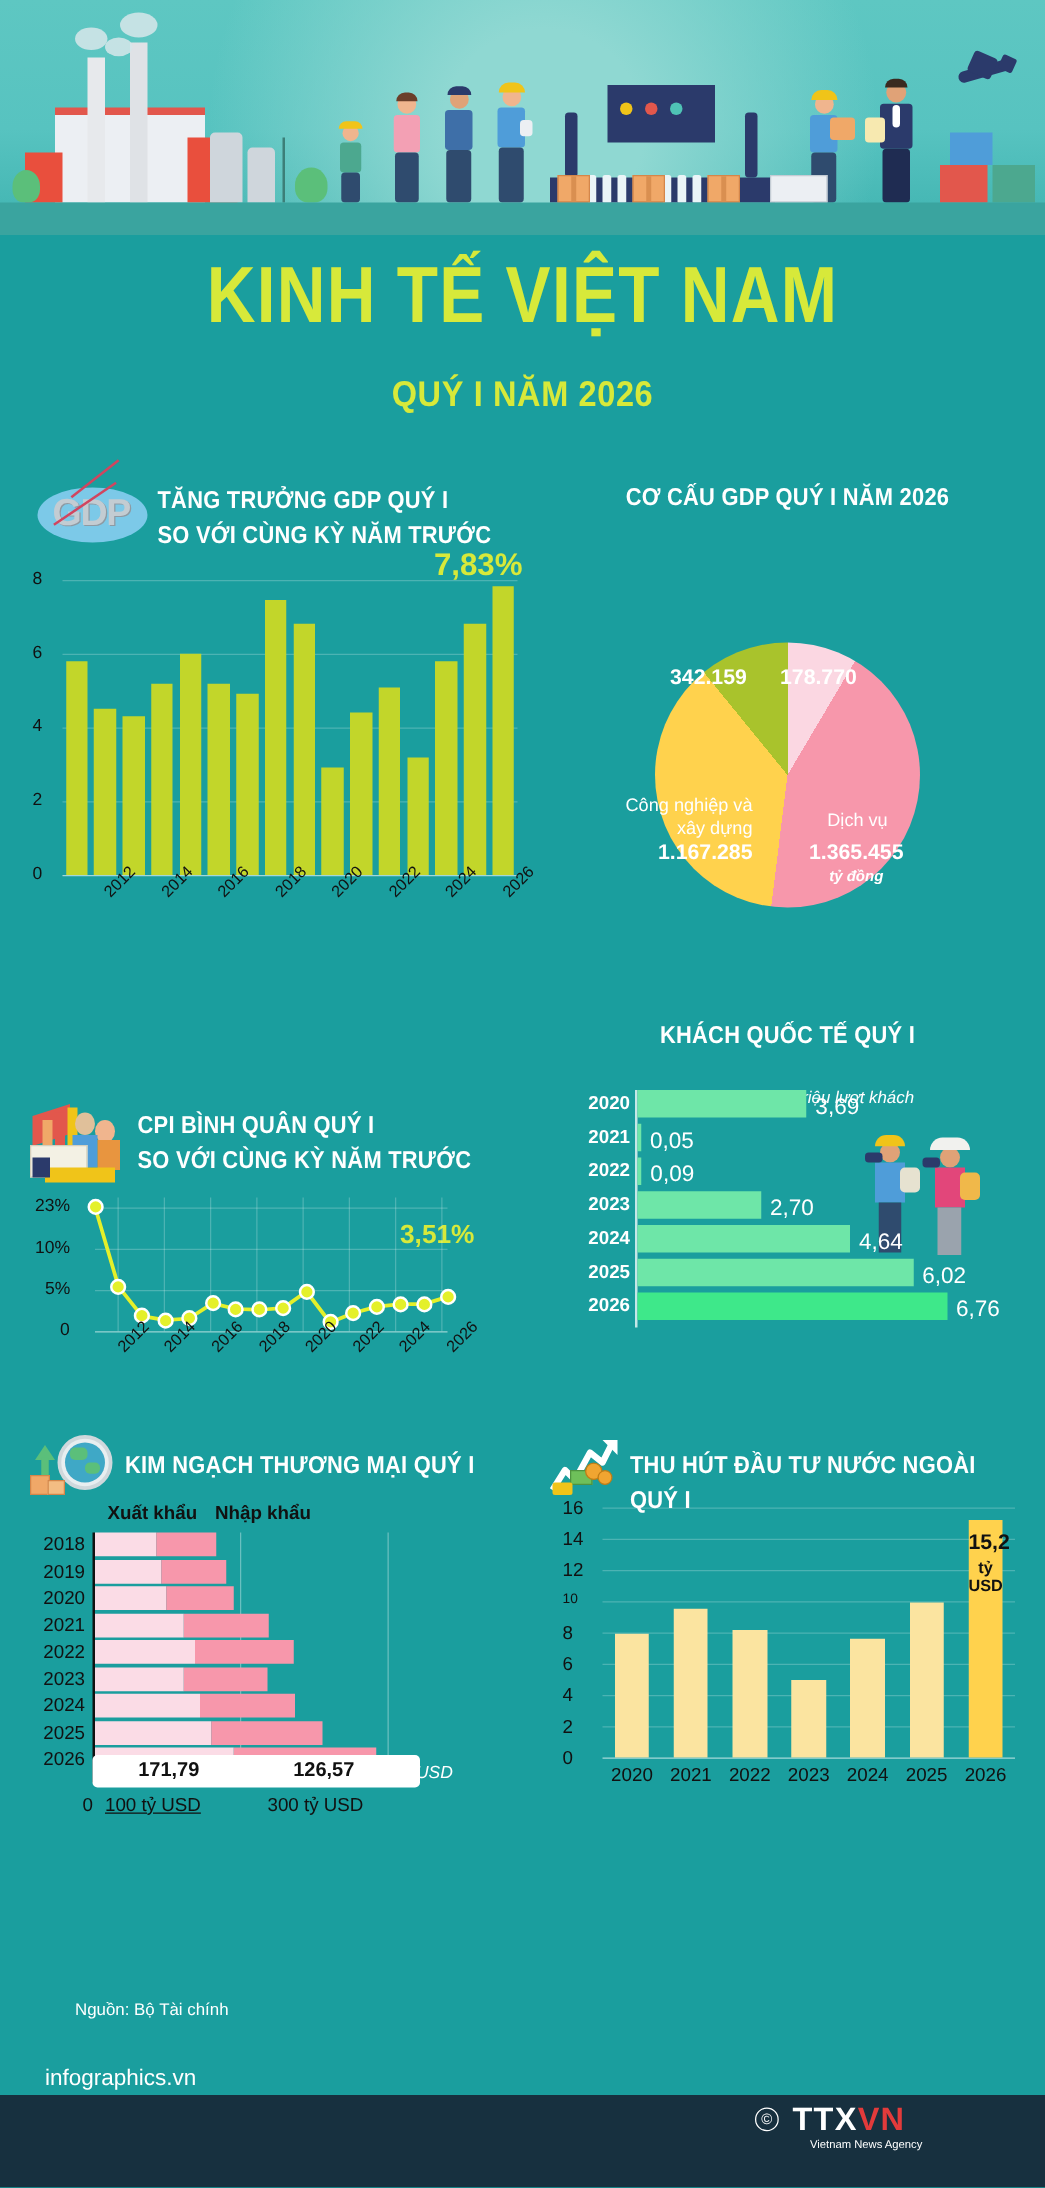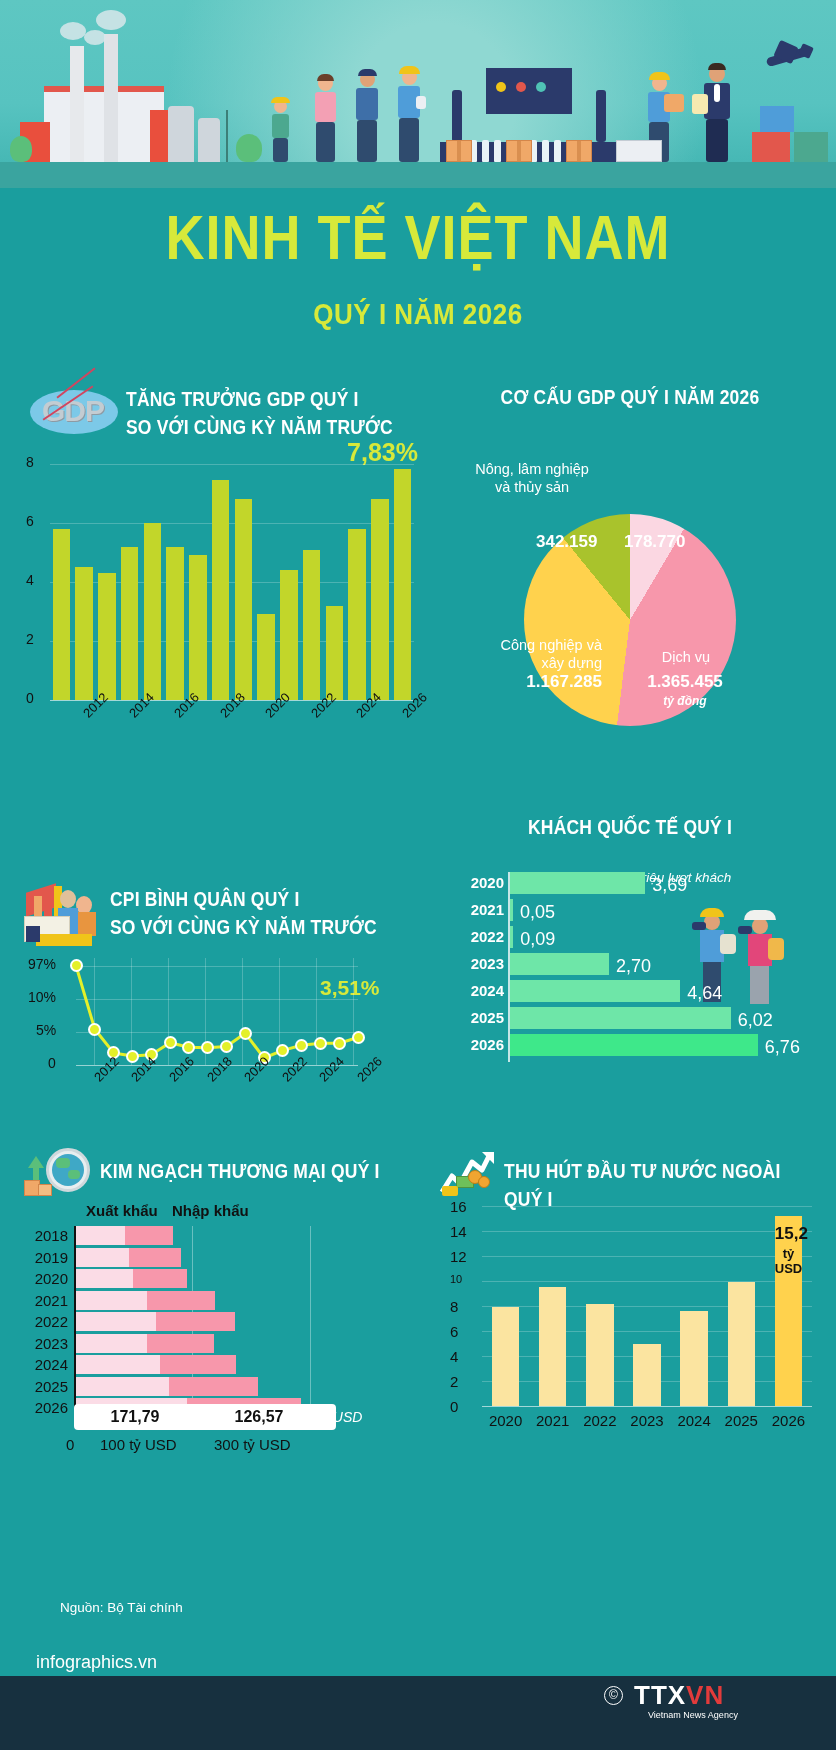--- a/index.html
+++ b/index.html
@@ -240,24 +240,20 @@
         <div class="yrot" style="left: 212.125px; top: 4px;">2020</div>
         <div class="yrot" style="left: 257.625px; top: 4px;">2022</div>
         <div class="yrot" style="left: 303.125px; top: 4px;">2024</div>
         <div class="yrot" style="left: 348.625px; top: 4px;">2026</div>
       </div>
   </div>
 
   <div style="position:absolute;left:430px;top:372px;width:400px;height:400px;">
     <div class="sec-title center" style="position:absolute;left:0;top:12px;width:400px;">CƠ CẤU GDP QUÝ I NĂM 2026</div>
 
-    <div class="pie-lbl" style="left:18px;top:88px;width:168px;">
-      <span>Nông, lâm nghiệp</span><br>
-      <span>và thủy sản</span>
-    </div>
 
     <div id="pie-chart" style="position: absolute; left: 94px; top: 142px; width: 212px; height: 212px; border-radius: 50%; background: conic-gradient(rgb(251, 215, 226) 0deg, rgb(251, 215, 226) 30.63deg, rgb(247, 151, 171) 30.63deg, rgb(247, 151, 171) 187.07deg, rgb(255, 210, 77) 187.07deg, rgb(255, 210, 77) 320.8deg, rgb(169, 195, 44) 320.8deg, rgb(169, 195, 44) 360deg);"></div>
 
     <div class="pie-val" style="left:106px;top:160px;color:#fff;">342.159</div>
     <div class="pie-val" style="left:194px;top:160px;color:#fff;">178.770</div>
     <div class="pie-lbl" style="left:36px;top:264px;width:136px;text-align:right;">
       <span>Công nghiệp và</span><br>
       <span>xây dựng</span>
     </div>
     <div class="pie-val" style="left:38px;top:300px;width:134px;text-align:right;color:#fff;">1.167.285</div>
@@ -319,21 +315,21 @@
           <div class="cpi-dot" style="left: 181.5px; top: 93.494px;"></div>
           <div class="cpi-dot" style="left: 200.3px; top: 85.8512px;"></div>
           <div class="cpi-dot" style="left: 219.1px; top: 80.756px;"></div>
           <div class="cpi-dot" style="left: 237.9px; top: 78.8452px;"></div>
           <div class="cpi-dot" style="left: 256.7px; top: 78.8452px;"></div>
           <div class="cpi-dot" style="left: 275.5px; top: 73.0494px;"></div>
         </div>
     </div>
 
     <div>
-      <div class="axis-lbl" style="position:absolute;left:14px;top:76px;">97%</div>
+      <div class="axis-lbl" style="position:absolute;left:14px;top:76px;">23%</div>
       <div class="axis-lbl" style="position:absolute;left:14px;top:109px;">10%</div>
       <div class="axis-lbl" style="position:absolute;left:22px;top:142px;">5%</div>
       <div class="axis-lbl" style="position:absolute;left:34px;top:175px;">0</div>
     </div>
     <div id="cpi-xlabels" style="position:absolute;left:62px;top:192px;width:282px;height:44px;">
         <div class="yrot" style="left: 14.8px; top: 2px;">2012</div>
         <div class="yrot" style="left: 52.4px; top: 2px;">2014</div>
         <div class="yrot" style="left: 90px; top: 2px;">2016</div>
         <div class="yrot" style="left: 127.6px; top: 2px;">2018</div>
         <div class="yrot" style="left: 165.2px; top: 2px;">2020</div>
@@ -441,21 +437,21 @@
         </div>
     </div>
 
     <div style="position:absolute;left:60px;top:264px;width:262px;height:26px;background:#fff;border-radius:4px;"></div>
     <div style="position:absolute;left:66px;top:268px;width:110px;text-align:center;color:#111;font-size:16px;font-weight:bold;">171,79</div>
     <div style="position:absolute;left:190px;top:268px;width:110px;text-align:center;color:#111;font-size:16px;font-weight:bold;">126,57</div>
     <div style="position:absolute;left:304px;top:269px;color:#fff;font-size:14px;font-style:italic;">tỷ USD</div>
 
     <div>
       <div class="axis-lbl" style="position:absolute;left:52px;top:296px;font-size:15px;">0</div>
-      <div class="axis-lbl" style="position:absolute;left:86px;top:296px;font-size:15px;">100 tỷ USD</div>
+      <div class="axis-lbl" style="position:absolute;left:70px;top:296px;font-size:15px;text-decoration:underline;">100 tỷ USD</div>
       <div class="axis-lbl" style="position:absolute;left:200px;top:296px;font-size:15px;">300 tỷ USD</div>
     </div>
   </div>
 
   <div style="position:absolute;left:430px;top:1140px;width:400px;height:330px;">
     <div style="position:absolute;left:8px;top:8px;width:60px;height:52px;">
       <svg width="60" height="52" viewBox="0 0 60 52">
         <polyline points="4,44 14,28 22,36 34,14 44,22 52,6" fill="none" stroke="#ffffff" stroke-width="5" stroke-linejoin="round"></polyline>
         <polygon points="44,4 56,4 56,16" fill="#ffffff"></polygon>
       </svg>

